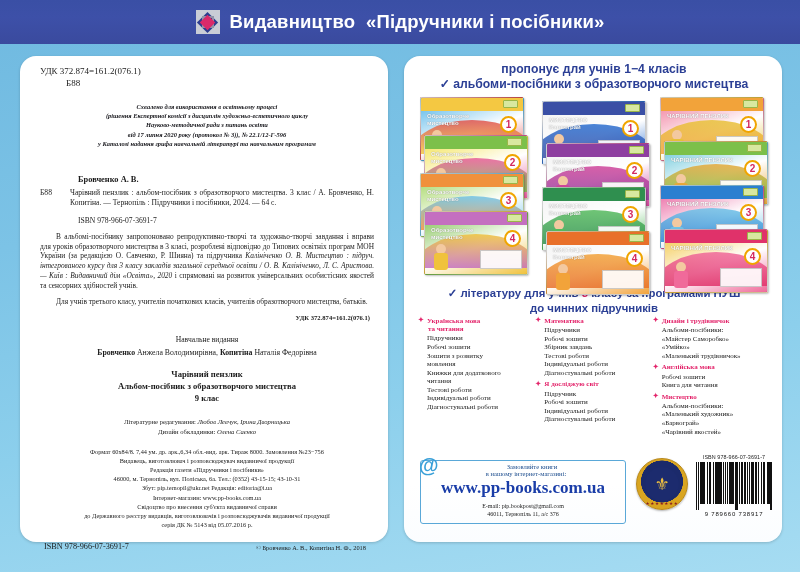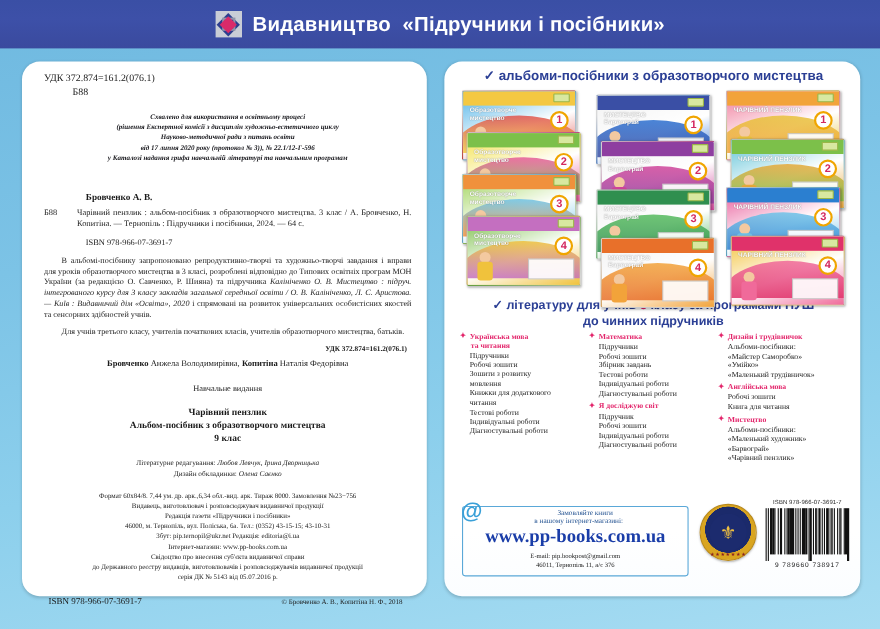--- a/index.html
+++ b/index.html
@@ -251,22 +251,22 @@
         </div>
         <div class="isbn-line">ISBN 978-966-07-3691-7</div>
       </div>
 
       <div class="para"><span>В альбомі-посібнику запропоновано репродуктивно-творчі та художньо-творчі завдання і вправи для уроків образотворчого мистецтва в 3 класі, розроблені відповідно до Типових освітніх програм МОН України (за редакцією О. Савченко, Р. Шияна) та підручника </span><i>Калініченко О. В. Мистецтво : підруч. інтегрованого курсу для 3 класу закладів загальної середньої освіти / О. В. Калініченко, Л. С. Аристова. — Київ : Видавничий дім «Освіта», 2020</i><span> і спрямовані на розвиток універсальних особистісних якостей та сенсорних здібностей учнів.</span></div>
 
       <div class="para">Для учнів третього класу, учителів початкових класів, учителів образотворчого мистецтва, батьків.</div>
 
       <div class="udk2">УДК 372.874=161.2(076.1)</div>
 
+      <div class="centered nav-vyd">Навчальне видання</div>
       <div class="centered authors-full"><b>Бровченко</b><span> Анжела Володимирівна, </span><b>Копитіна</b><span> Наталія Федорівна</span></div>
-      <div class="centered nav-vyd">Навчальне видання</div>
 
       <div class="centered title-big">
         <div>Чарівний пензлик</div>
         <div>Альбом-посібник з образотворчого мистецтва</div>
         <div>9 клас</div>
       </div>
 
       <div class="centered credits">
         <div><span>Літературне редагування: </span><i>Любов Левчук, Ірина Дворницька</i></div>
         <div><span>Дизайн обкладинки: </span><i>Олена Саєнко</i></div>
@@ -289,20 +289,21 @@
         <div class="r">© Бровченко А. В., Копитіна Н. Ф., 2018</div>
       </div>
 
     </div>
   </div>
 
   <div class="card" id="right-card">
     <div id="right-inner">
 
       <div class="r-head">
+        <span>пропонує для учнів 1−4 класів</span>
         <span class="l2"><span class="check">✓</span>
           <span>альбоми-посібники з образотворчого мистецтва</span></span>
       </div>
 
       <div class="covers" id="covers">
           <div class="covcol c1">
             <div class="bk" style="top: 2px; left: 0px; z-index: 1; background: linear-gradient(160deg, rgb(79, 179, 232) 0%, rgb(255, 255, 255) 55%, rgb(224, 83, 79) 100%);">
               <div class="wave" style="background: linear-gradient(rgb(224, 83, 79) 0%, rgb(244, 200, 66) 100%); opacity: 0.85;"></div>
               <div class="strip" style="background: rgb(244, 200, 66);"></div>
               <div class="ttl">Образотворче мистецтво</div>
@@ -514,21 +515,21 @@
                 <li>Робочі зошити</li>
                 <li>Книга для читання</li>
               </ul>
             </div>
             <div class="subj">
               <div class="subj-h"><span>Мистецтво</span></div>
               <ul>
                 <li>Альбоми-посібники:</li>
                 <li>«Маленький художник»</li>
                 <li>«Барвограй»</li>
-                <li>«Чарівний пензлик»</li>
+                <li>«Чарівний якостей»</li>
               </ul>
             </div>
           </div>
         </div>
 
       <div class="order-row">
 
         <div class="order-box">
           <span class="order-at">@</span>
           <div class="ord-l1">Замовляйте книги</div>

